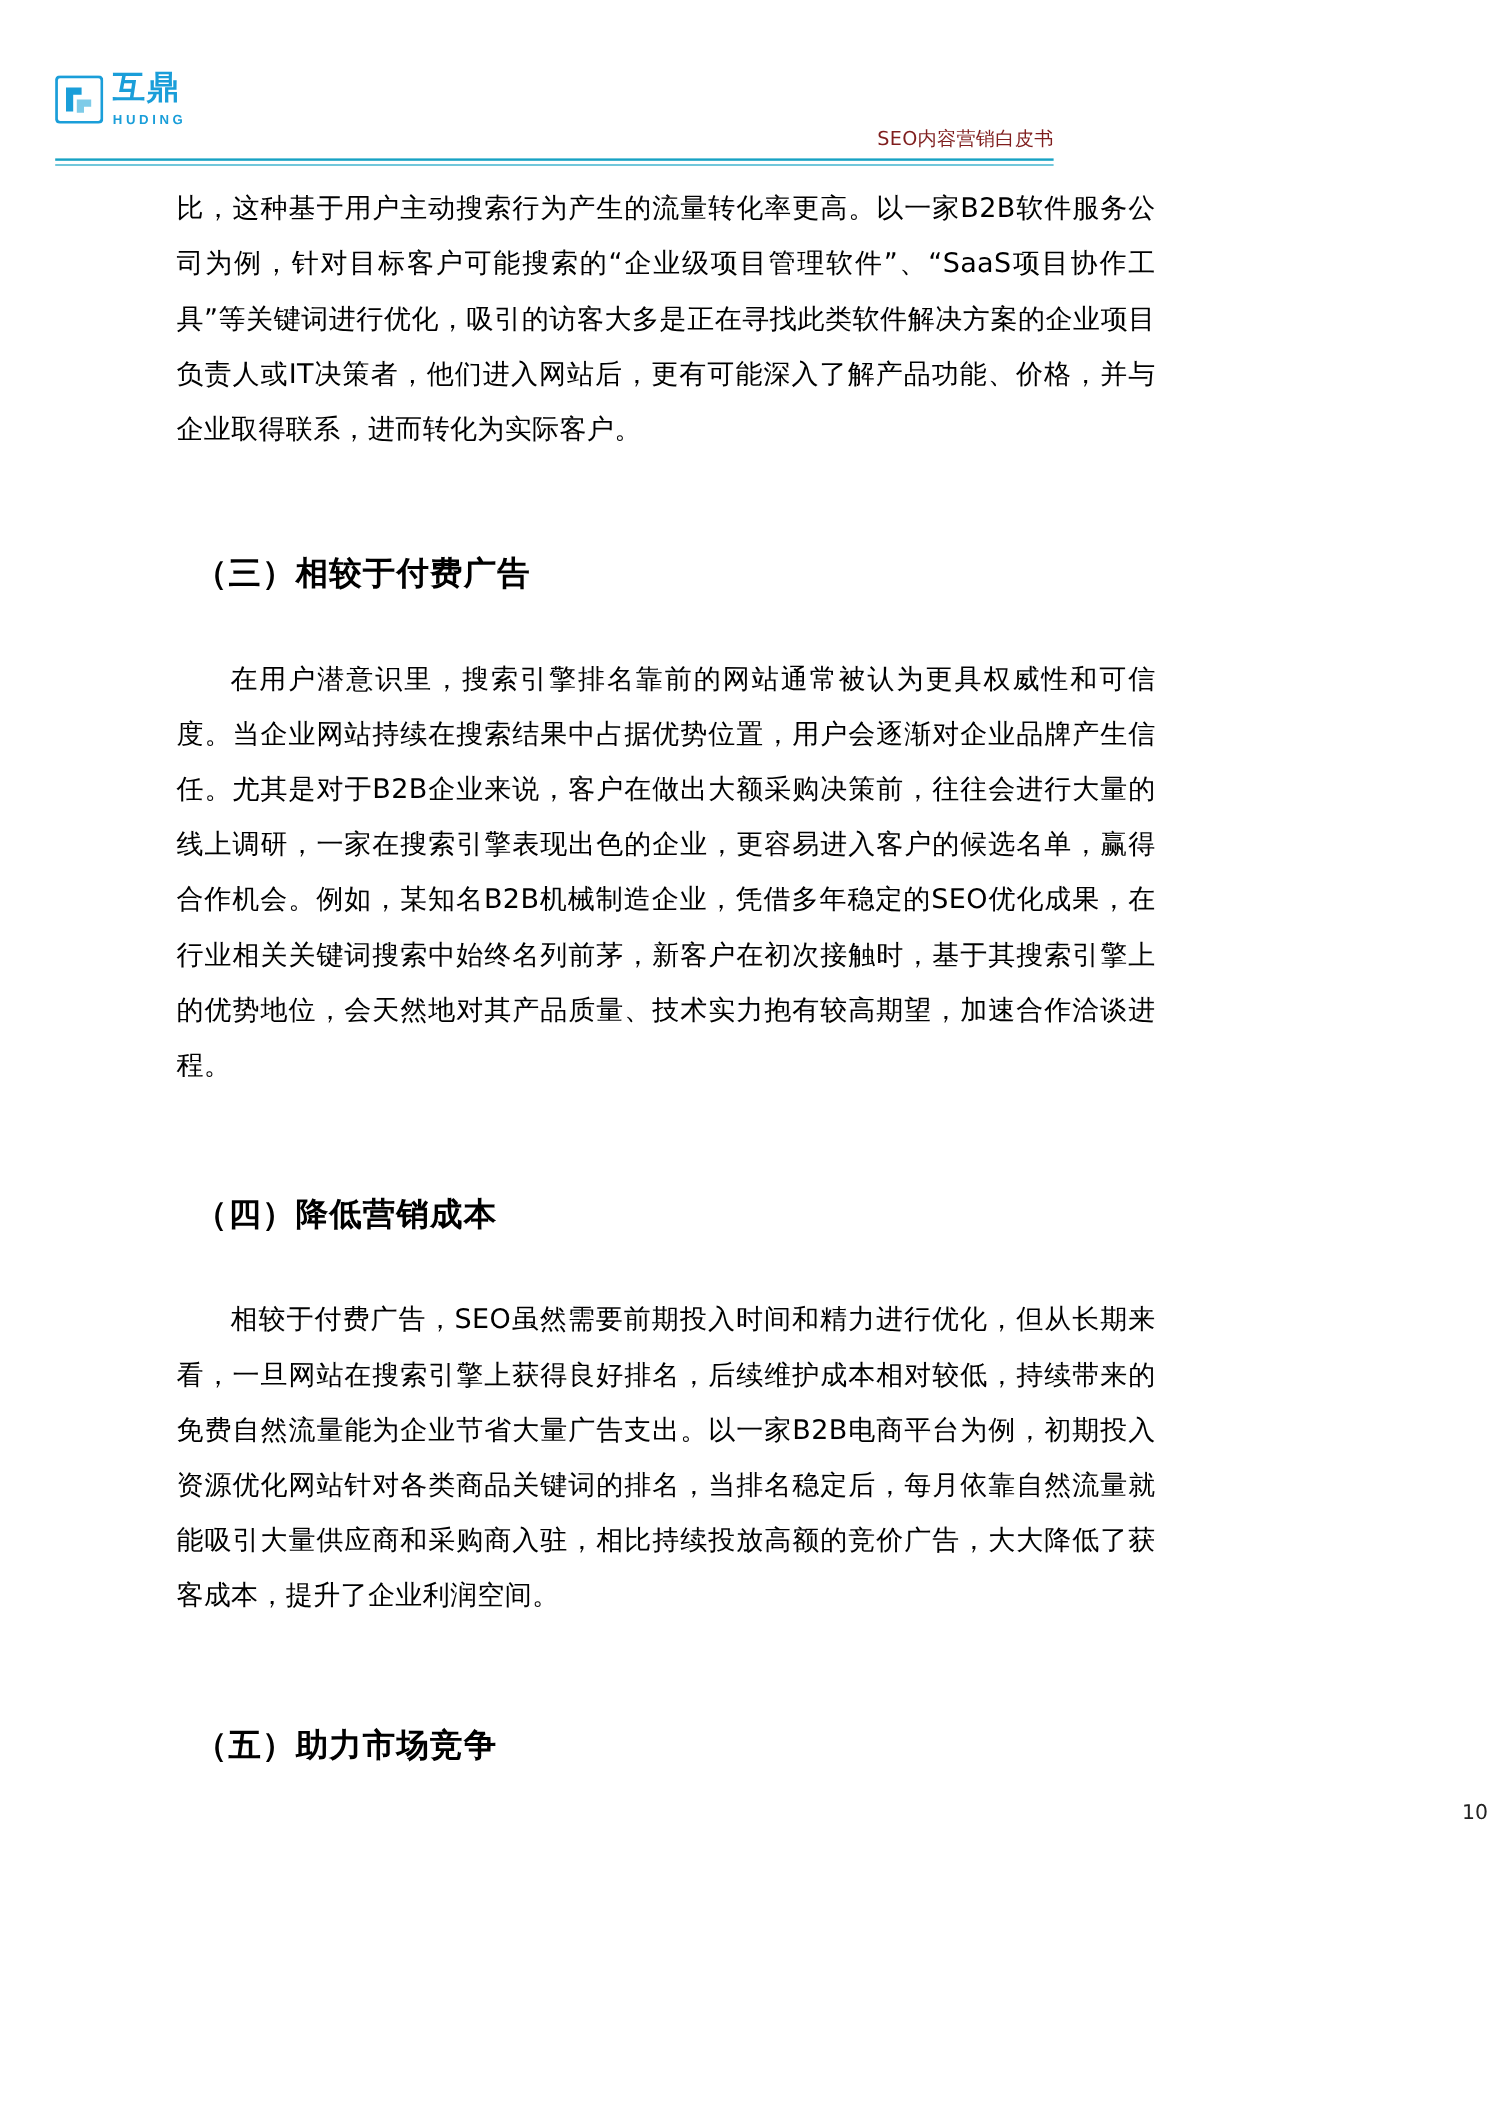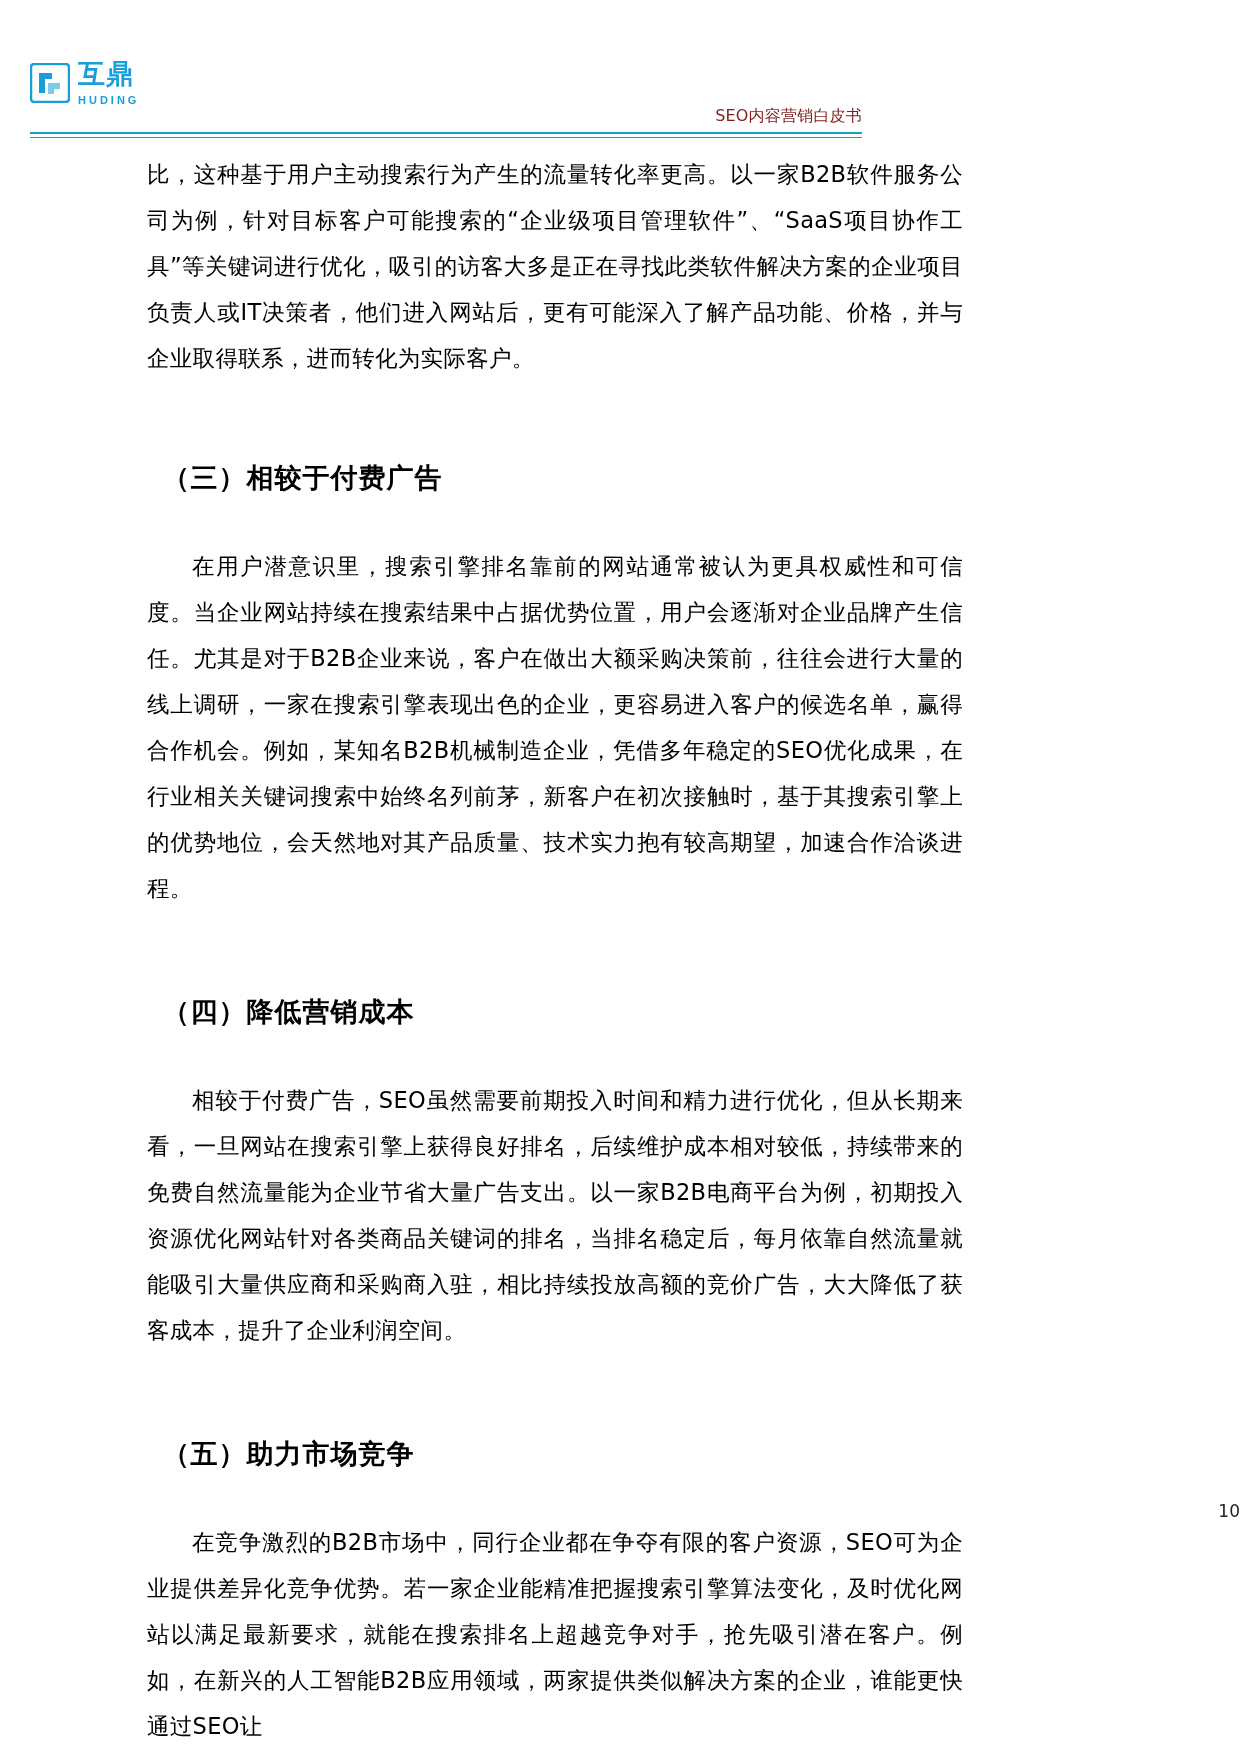--- a/index.html
+++ b/index.html
@@ -17,21 +17,21 @@
     height: 1754px;
     background: #ffffff;
     box-sizing: border-box;
     overflow: hidden;
   }
 
   
   .header {
     position: absolute;
     top: 60px;
-    left: 0;
+    left: 16px;
     width: 984px;
     height: 78px;
   }
   .logo-wrap {
     position: absolute;
     left: 30px;
     top: 0px;
     display: flex;
     align-items: center;
     gap: 8px;
@@ -164,19 +164,18 @@
     <p class="para indent">在用户潜意识里，搜索引擎排名靠前的网站通常被认为更具权威性和可信度。当企业网站持续在搜索结果中占据优势位置，用户会逐渐对企业品牌产生信任。尤其是对于B2B企业来说，客户在做出大额采购决策前，往往会进行大量的线上调研，一家在搜索引擎表现出色的企业，更容易进入客户的候选名单，赢得合作机会。例如，某知名B2B机械制造企业，凭借多年稳定的SEO优化成果，在行业相关关键词搜索中始终名列前茅，新客户在初次接触时，基于其搜索引擎上的优势地位，会天然地对其产品质量、技术实力抱有较高期望，加速合作洽谈进程。</p>
 
     <div class="sp-3"></div>
     <h2 class="heading">（四）降低营销成本</h2>
     <div class="sp-2"></div>
     <p class="para indent">相较于付费广告，SEO虽然需要前期投入时间和精力进行优化，但从长期来看，一旦网站在搜索引擎上获得良好排名，后续维护成本相对较低，持续带来的免费自然流量能为企业节省大量广告支出。以一家B2B电商平台为例，初期投入资源优化网站针对各类商品关键词的排名，当排名稳定后，每月依靠自然流量就能吸引大量供应商和采购商入驻，相比持续投放高额的竞价广告，大大降低了获客成本，提升了企业利润空间。</p>
 
     <div class="sp-3"></div>
     <h2 class="heading">（五）助力市场竞争</h2>
     <div class="sp-2"></div>
-    <p class="para indent">在竞争激烈的B2B市场中，同行企业都在争夺有限的客户资源，SEO可为企业提供差异化竞争优势。若一家企业能精准把握搜索引擎算法变化，及时优化网站以满足最新要求，就能在搜索排名上超越竞争对手，抢先吸引潜在客户。例如，在新兴的人工智能B2B应用领域，两家提供类似解决方案的企业，谁能更快通过SEO让</p>
 
   </div>
 
   <div class="footer">10</div>
 
 </div>
 
 </body></html>

